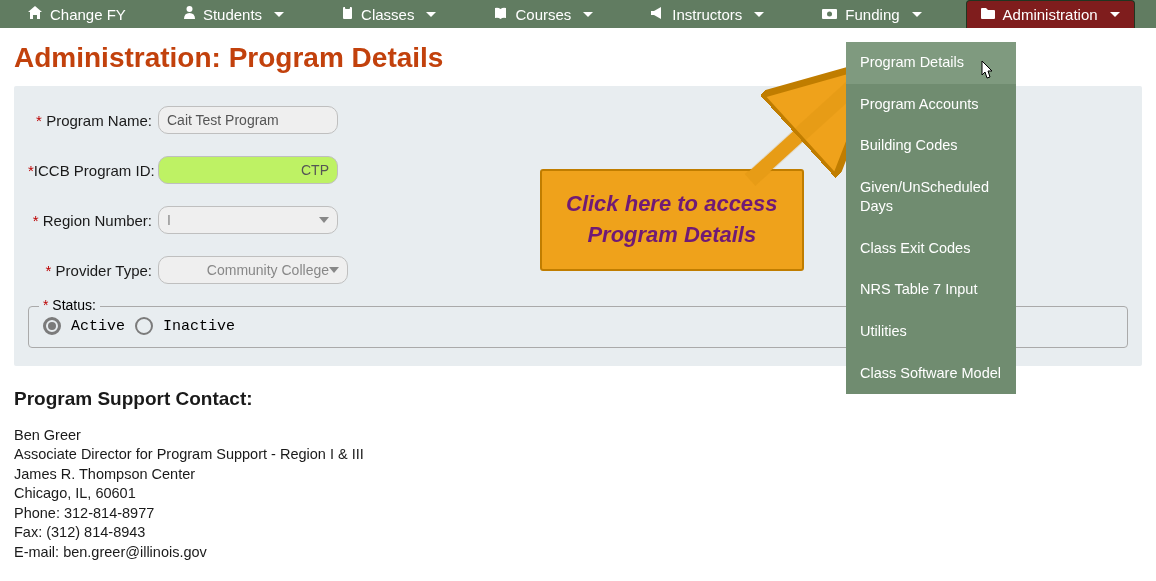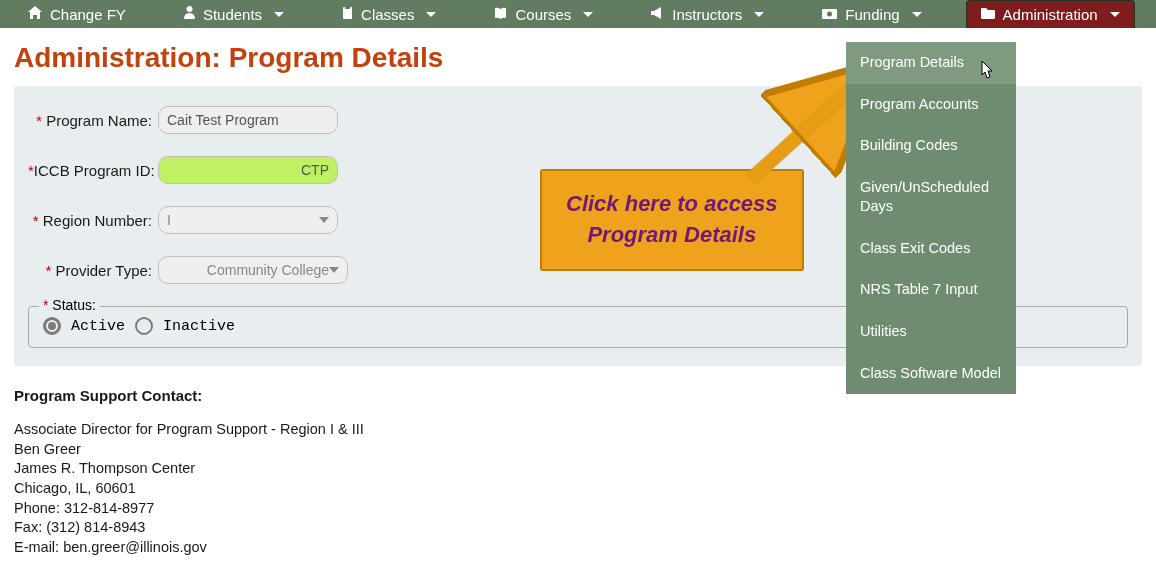--- a/index.html
+++ b/index.html
@@ -158,21 +158,21 @@
     }
     .radio-label { font-size: 15px; font-family: Liberation Mono, monospace; }
 
     
     .contact-section {
       padding: 20px 14px 20px 14px;
       font-size: 14.5px;
       line-height: 1.35;
       color: #1a1a1a;
     }
-    .contact-heading { font-weight: 700; margin-bottom: 14px; font-size: 15px; }
+    .contact-heading { font-weight: 700; margin-bottom: 14px; font-size: 19px; }
 
     
     .callout {
       position: absolute;
       top: 169px;
       left: 540px;
       background: #efa21b;
       border: 2px solid #c07d00;
       color: #701a75;
       font-weight: 700;
@@ -347,22 +347,22 @@
     <span class="radio checked"></span>
     <span class="radio-label">Active</span>
     <span class="radio" style="border-width:2px;"></span>
     <span class="radio-label">Inactive</span>
   </div>
 
 </div>
 
 <div class="contact-section">
   <div class="contact-heading">Program Support Contact:</div>
+  <div>Ben Greer</div>
   <div>Associate Director for Program Support - Region I &amp; III</div>
-  <div>Ben Greer</div>
   <div>James R. Thompson Center</div>
   <div>Chicago, IL, 60601</div>
   <div>Phone: 312-814-8977</div>
   <div>Fax: (312) 814-8943</div>
   <div>E-mail: ben.greer@illinois.gov</div>
 </div>
 
 <div class="callout">
   <div>Click here to access</div>
   <div>Program Details</div>

